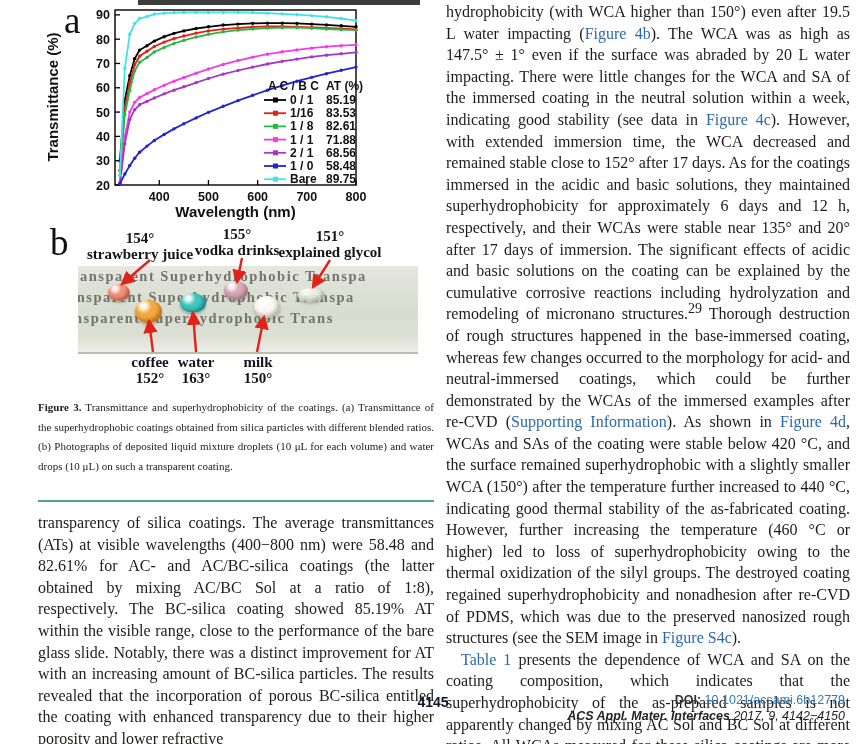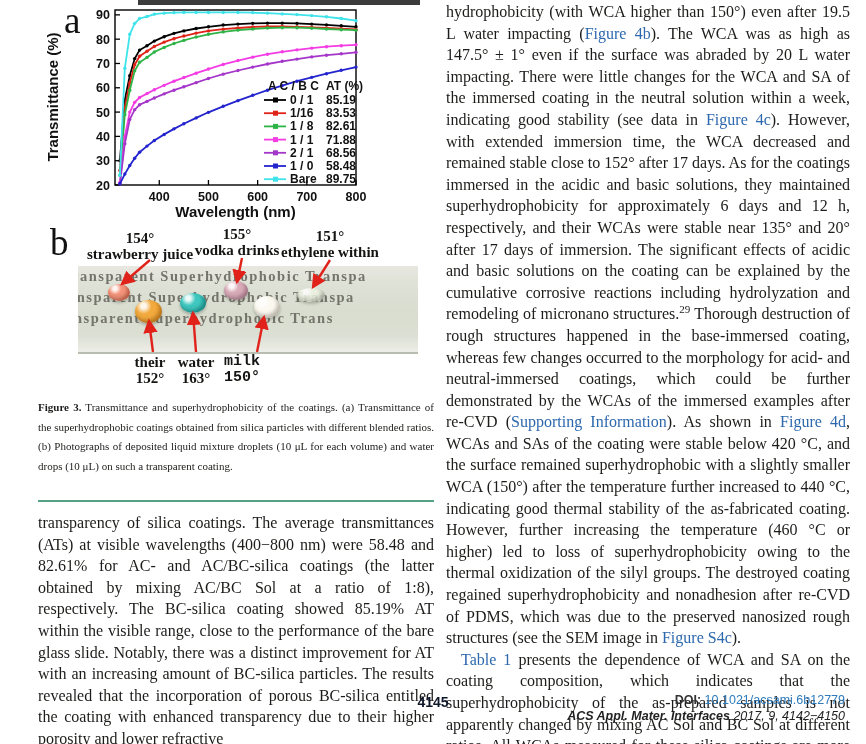--- a/index.html
+++ b/index.html
@@ -8,21 +8,21 @@
     font-family:"Liberation Serif",serif;color:#1c1c1a;
   }
   .col-left{position:absolute;left:38px;top:0;width:396px;height:744px;}
   .col-right{position:absolute;left:446px;top:1px;width:404px;}
   .body-text{
     margin:0;font-size:16px;line-height:21.6px;text-align:justify;color:#1c1c1a;
     font-family:"Liberation Serif",serif;
   }
   .body-text.indent{text-indent:15px;}
   .ref-link{color:#2d68ad;text-decoration:none;cursor:pointer;}
-  sup{font-size:11px;line-height:0;}
+  sup{font-size:14px;line-height:0;}
   .top-strip{position:absolute;left:100px;top:0;width:282px;height:5px;background:#3c3c3c;}
   .panel-label{position:absolute;font-family:"Liberation Serif",serif;font-size:37px;color:#111;line-height:1;}
   .panel-a{position:absolute;left:0;top:0;width:396px;height:226px;}
   .panel-a .panel-label{left:26px;top:2px;}
   .panel-b{position:absolute;left:12px;top:226px;width:383px;height:172px;}
   .panel-b .panel-label{left:0;top:-2px;}
   .photo{
     position:absolute;left:28px;top:40px;width:340px;height:86px;overflow:hidden;
     background:linear-gradient(180deg,#e9e7e0 0%,#dfe2d7 18%,#d8ddd0 55%,#dce0d4 82%,#eeeee8 100%);
     border-bottom:2px solid #b7beb1;
@@ -306,31 +306,31 @@
           <div class="drop-label" style="left: 15px; top: 4px;">
             <div>154°</div>
             <div>strawberry juice</div>
           </div>
           <div class="drop-label" style="left: 112px; top: 0px;">
             <div>155°</div>
             <div>vodka drinks</div>
           </div>
           <div class="drop-label" style="left: 205px; top: 2px;">
             <div>151°</div>
-            <div>ethylene within</div>
+            <div>explained glycol</div>
           </div>
           <div class="drop-label" style="left: 25px; top: 128px;">
-            <div>their</div>
+            <div>coffee</div>
             <div>152°</div>
           </div>
           <div class="drop-label" style="left: 71px; top: 128px;">
             <div>water</div>
             <div>163°</div>
           </div>
-          <div class="drop-label" style="left: 117px; top: 128px; font-family: Liberation Mono, monospace;">
+          <div class="drop-label" style="left: 133px; top: 128px;">
             <div>milk</div>
             <div>150°</div>
           </div>
         </div>
       <svg class="arrows" id="arrows-svg" viewBox="0 0 383 172">
           <defs>
             <marker id="arrowhead" markerWidth="7" markerHeight="7" refX="5" refY="3" orient="auto">
               <path d="M0,0 L6,3 L0,6 Z" fill="#e0221a"></path>
             </marker>
           </defs>

